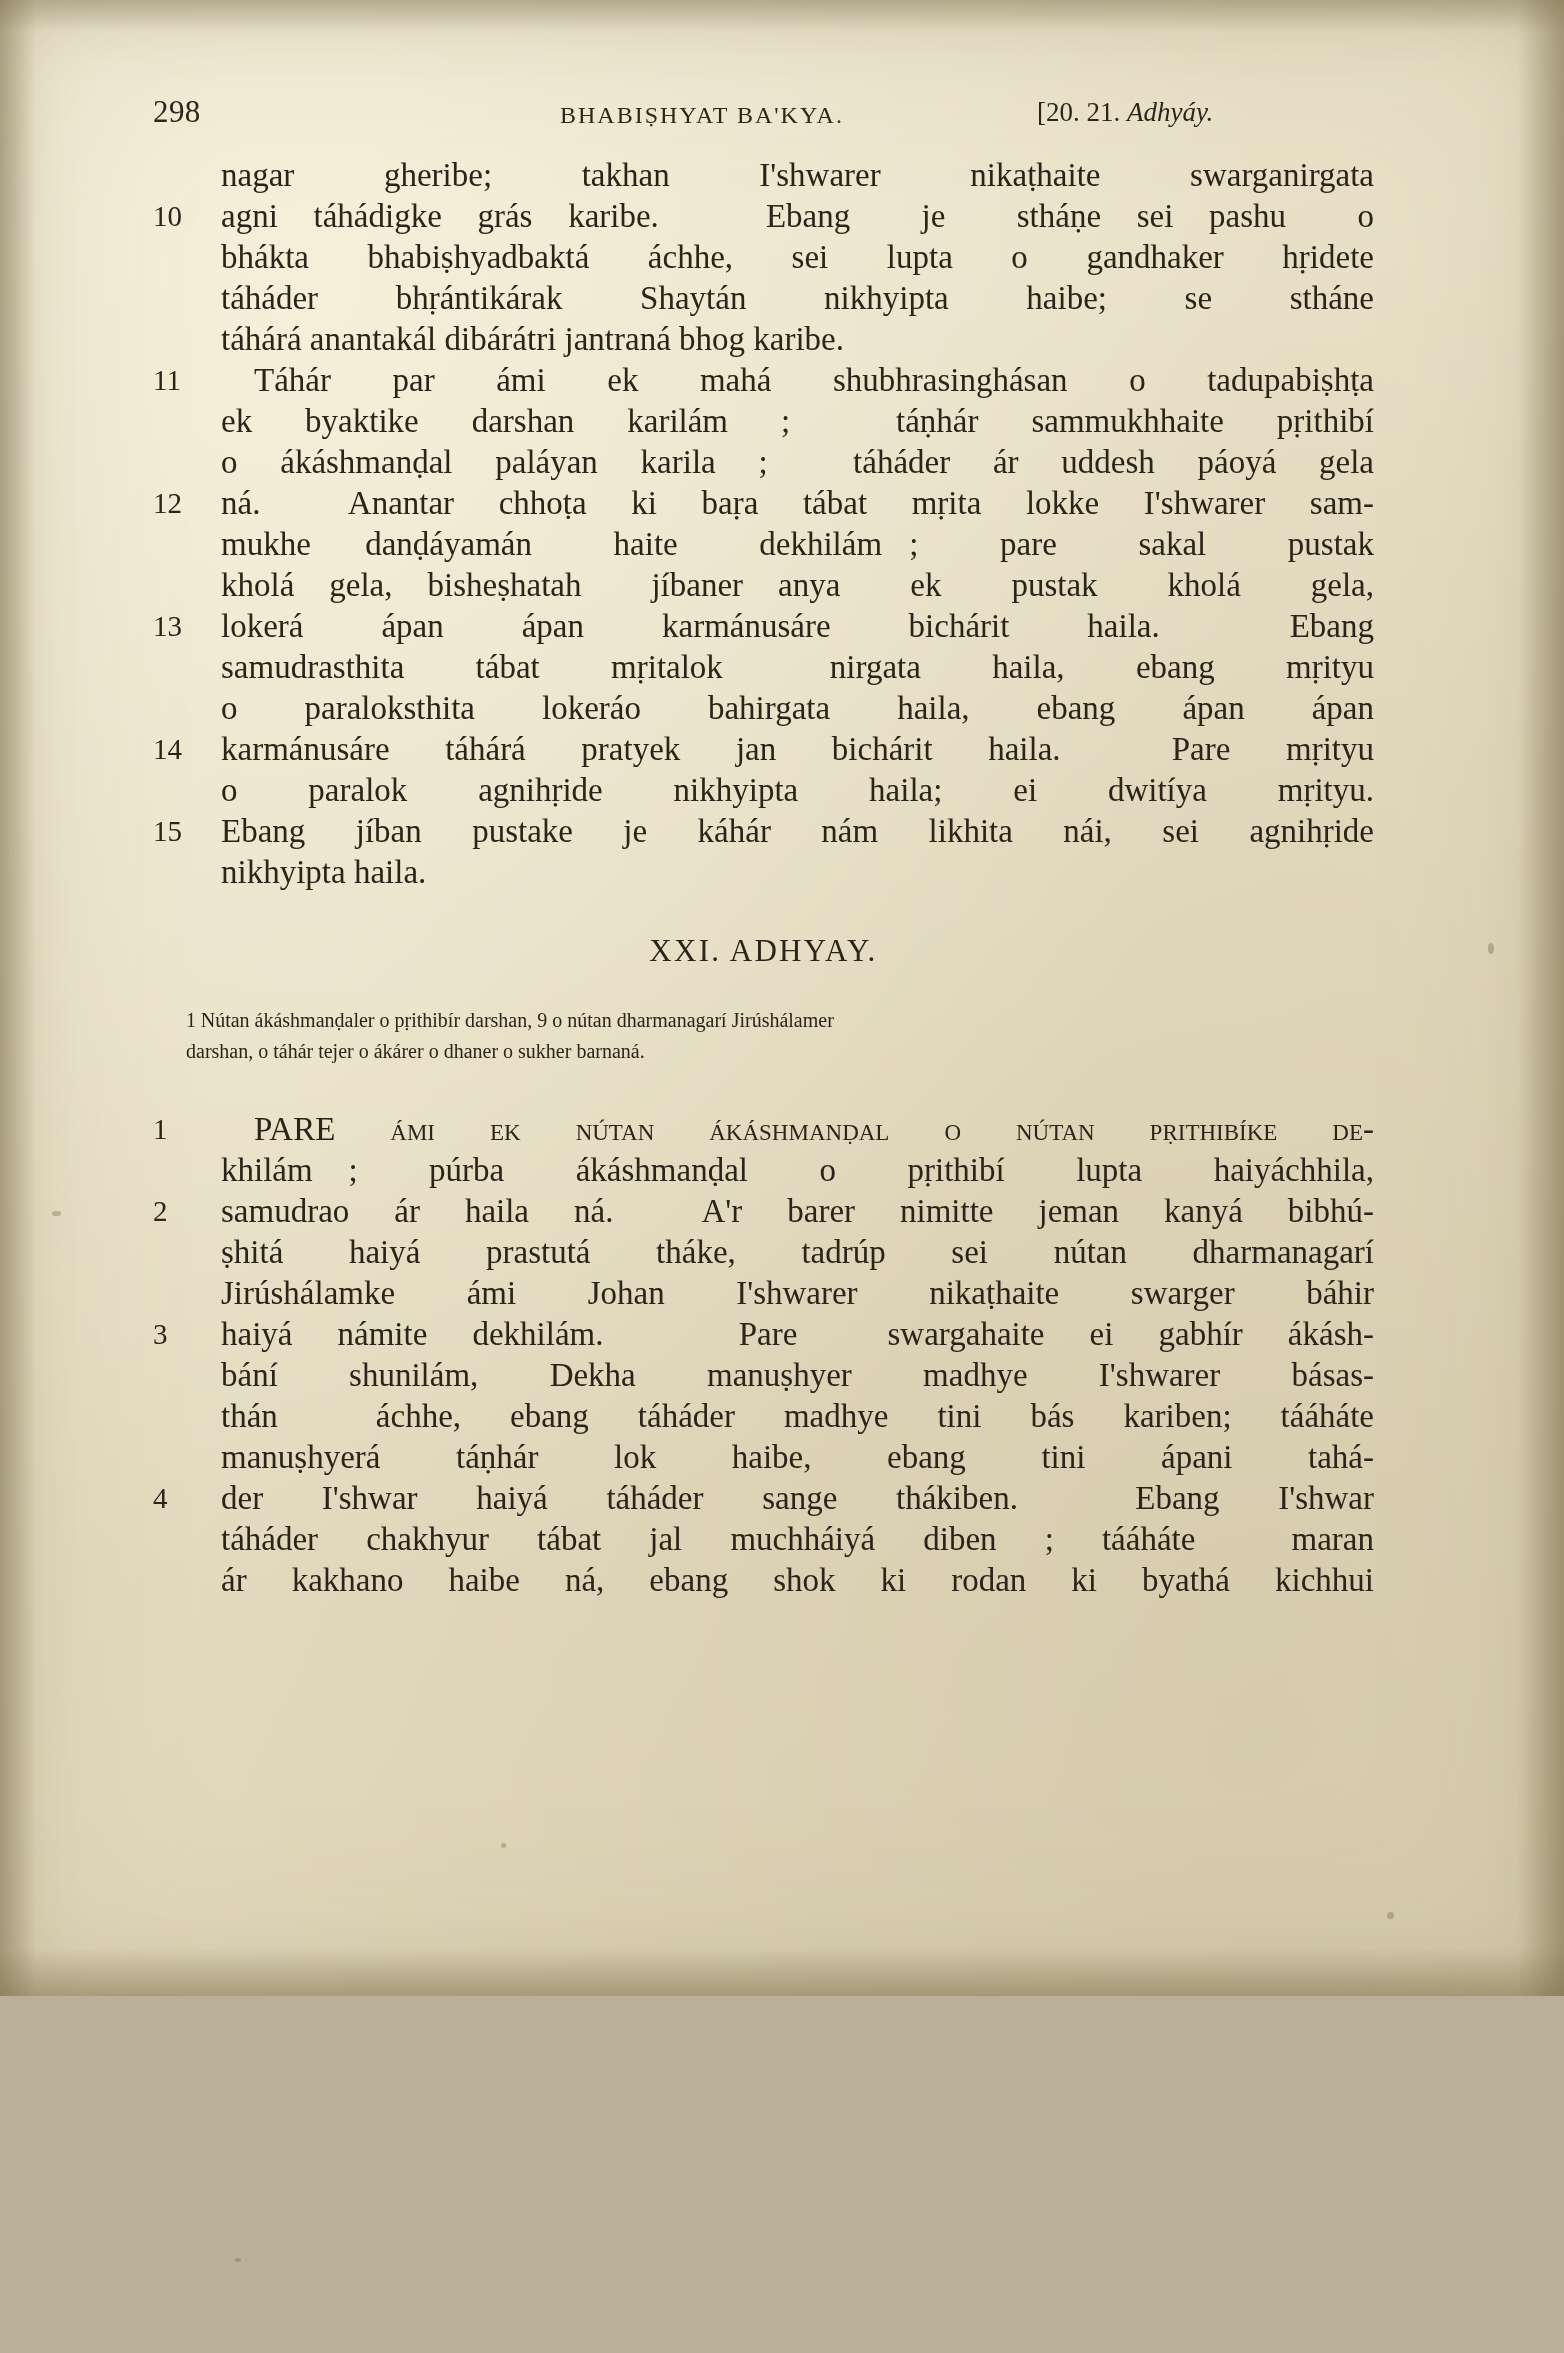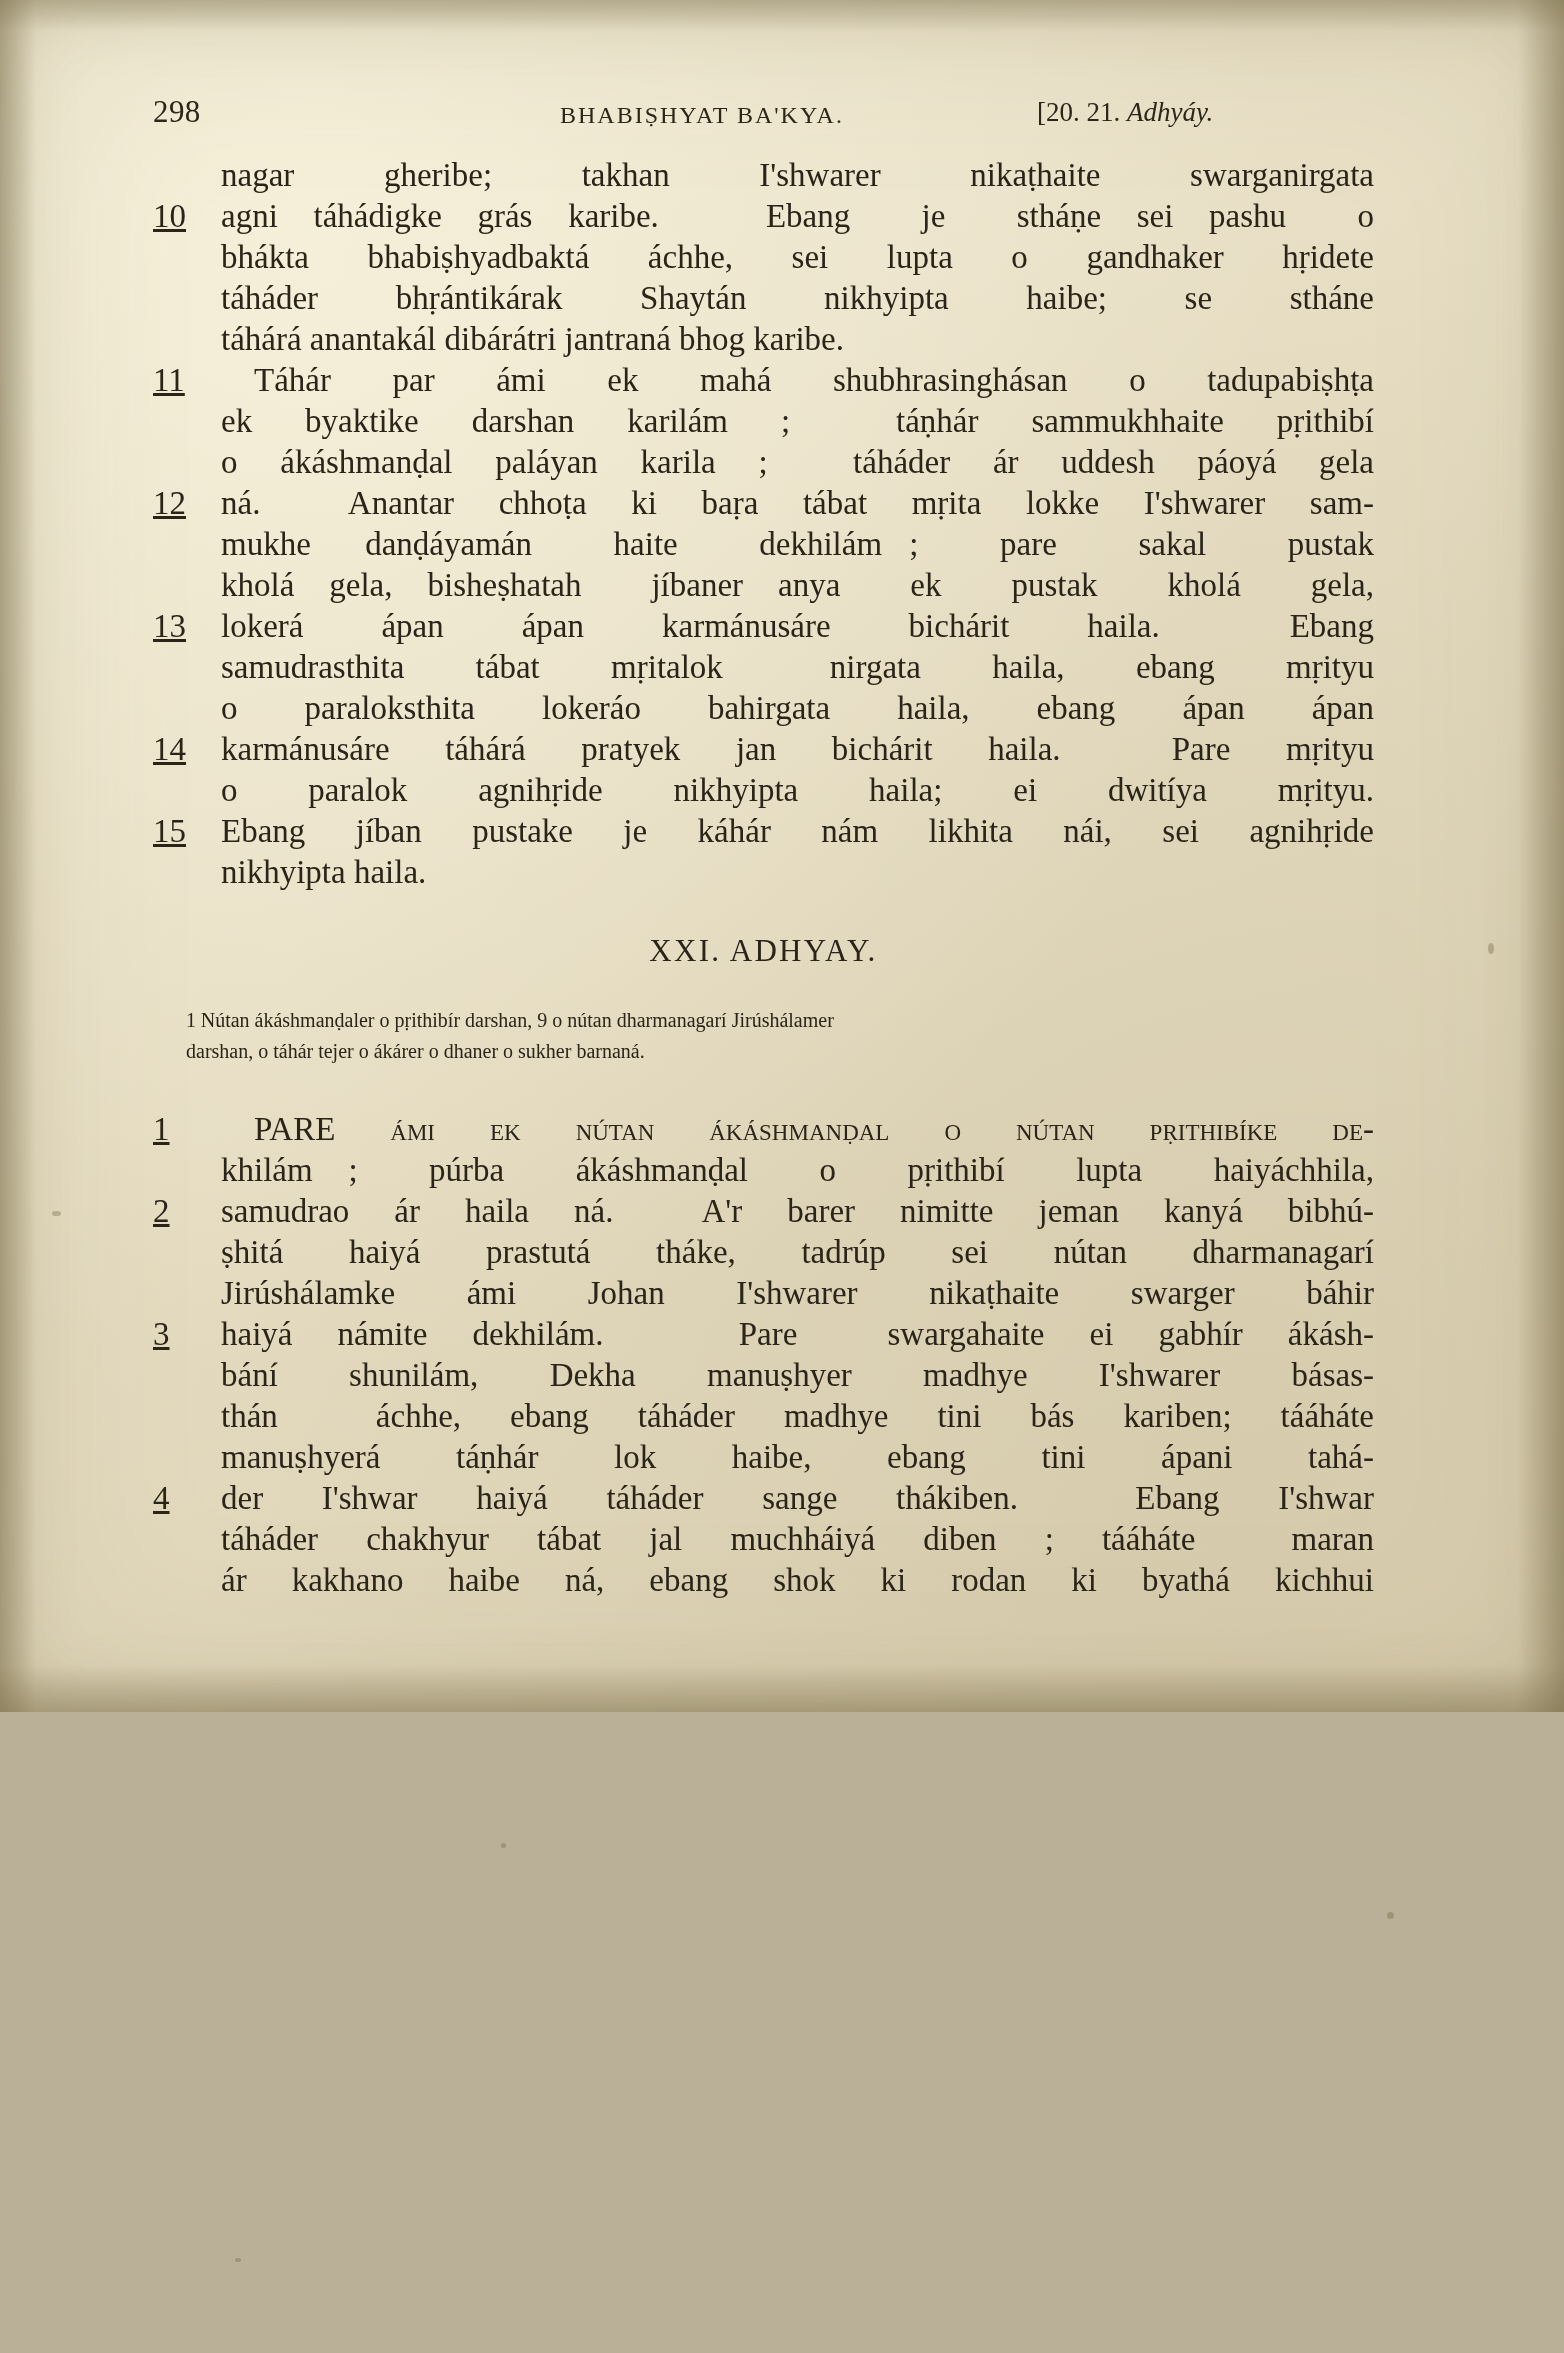--- a/index.html
+++ b/index.html
@@ -10,21 +10,21 @@
   body {
     width: 1565px;
     height: 2354px;
     overflow: hidden;
     font-family: "Liberation Serif", serif;
   }
   .page {
     position: absolute;
     left: 0; top: 0;
     width: 1565px;
-    height: 1712px;
+    height: 1996px;
     background: #e8e0c8;
     background-image:
       radial-gradient(ellipse at 20% 15%, rgba(255,251,232,0.55) 0%, rgba(255,251,232,0) 55%),
       radial-gradient(ellipse at 80% 85%, rgba(196,184,150,0.35) 0%, rgba(196,184,150,0) 60%),
       linear-gradient(160deg, #ece4cc 0%, #e6ddc3 40%, #ded3b6 100%);
     box-sizing: border-box;
   }
   
   .vignette {
     position: absolute;
@@ -112,23 +112,22 @@
   }
   .vrow {
     position: relative;
     min-height: 41px;
   }
   .vnum {
     position: absolute;
     left: 0;
     width: 44px;
     text-align: left;
-    font-size: 33px;
+    font-size: 29px;
     line-height: 41px;
-    text-decoration: underline;
   }
   .vtext {
     margin-left: 68px;
     font-size: 33px;
     line-height: 41px;
     text-align: justify;
     text-align-last: left;
     white-space: pre-wrap;
   }
   .vtext.indent {

